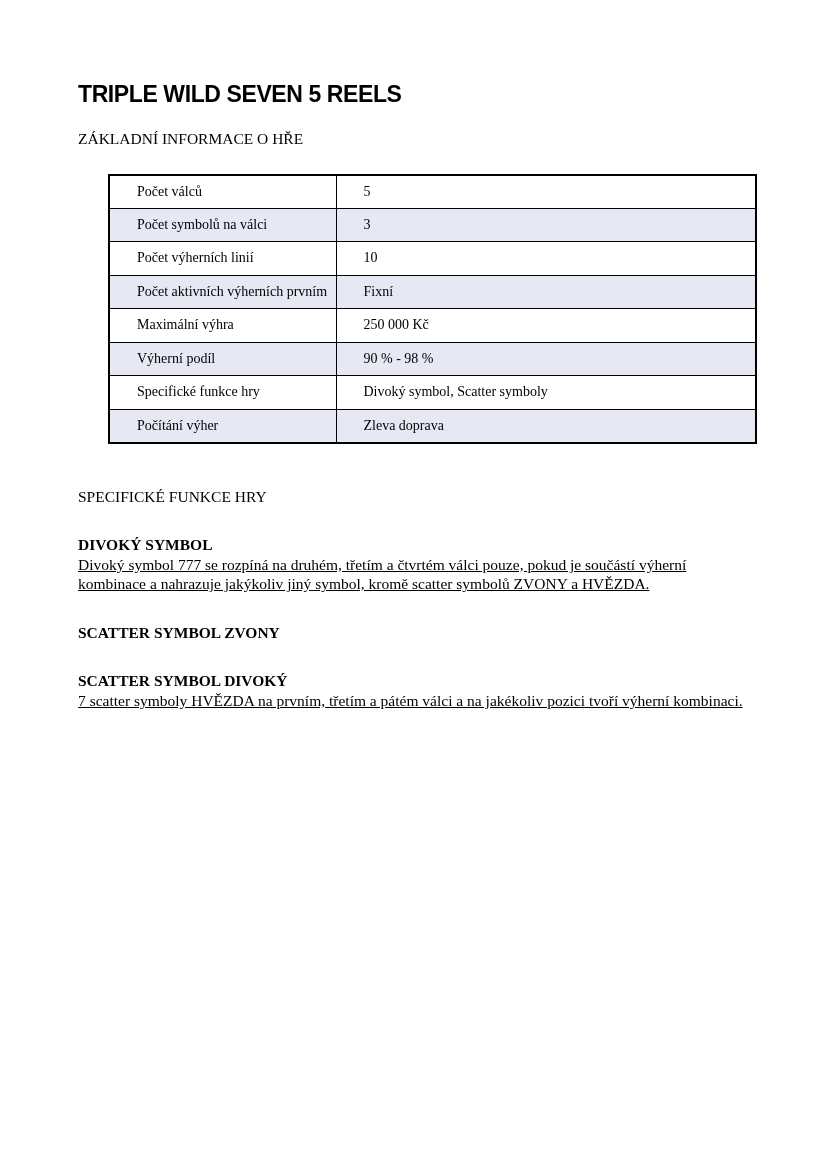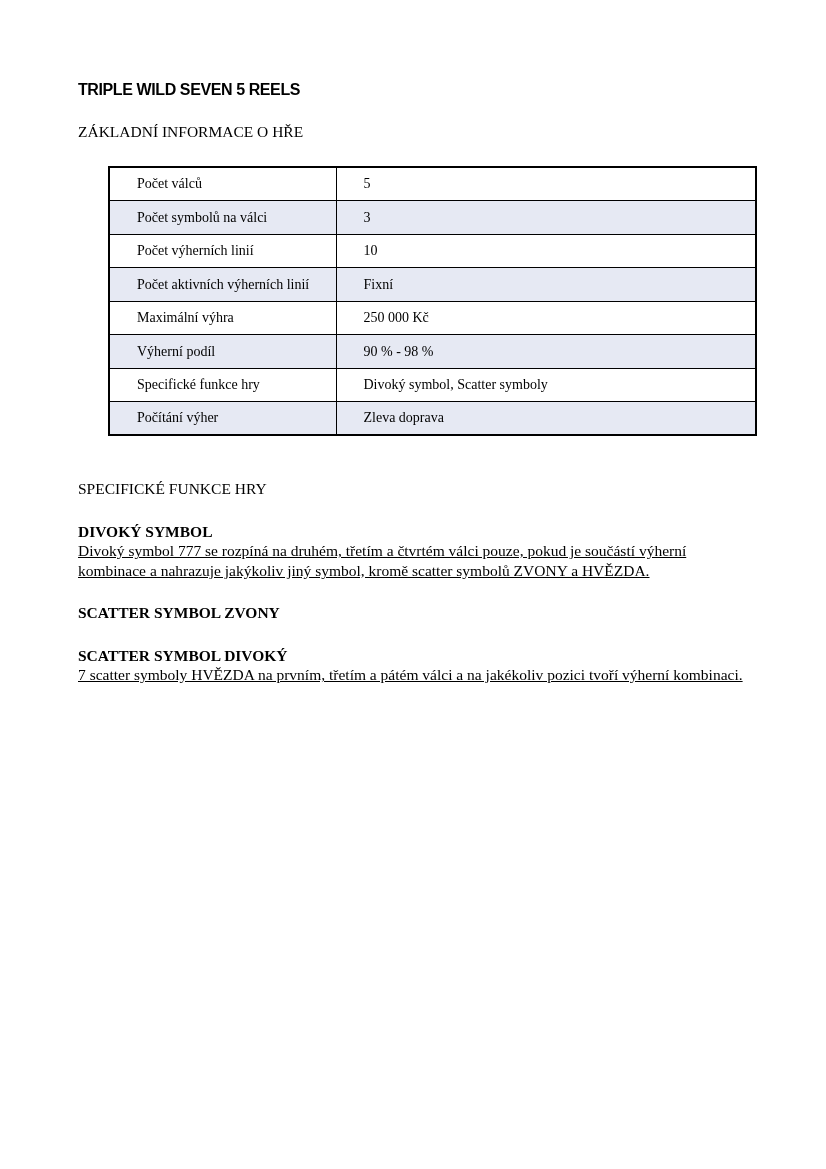--- a/index.html
+++ b/index.html
@@ -18,21 +18,21 @@
     color: var(--text-color);
     font-family: "Liberation Serif", serif;
     overflow: hidden;
   }
   .content {
     padding: 82px 78px 0 78px;
   }
   .doc-title {
     font-family: "Liberation Sans", sans-serif;
     font-weight: bold;
-    font-size: 16px;
+    font-size: 23px;
     letter-spacing: -0.4px;
     line-height: 1.05;
     margin-bottom: 24px;
   }
   .section-heading {
     font-family: "Liberation Serif", serif;
     font-weight: normal;
     font-size: 15.5px;
     line-height: 1.2;
   }
@@ -53,21 +53,21 @@
     overflow: hidden;
     white-space: nowrap;
   }
   .info-table td.label-col { width: 227px; }
   .info-table td.value-col { width: 420px; }
   .info-table tbody tr:nth-child(even) { background: var(--row-shade); }
   .spec-heading {
     margin-top: 44px;
   }
   .func-section {
-    margin-top: 23px;
+    margin-top: 29px;
     width: 670px;
     font-size: 15.5px;
     line-height: 19.5px;
   }
   .func-heading {
     font-weight: bold;
   }
   .func-body {
     font-weight: normal;
     text-decoration: underline;
@@ -91,21 +91,21 @@
         </tr>
         <tr>
           <td class="label-col">Počet symbolů na válci</td>
           <td class="value-col">3</td>
         </tr>
         <tr>
           <td class="label-col">Počet výherních linií</td>
           <td class="value-col">10</td>
         </tr>
         <tr>
-          <td class="label-col">Počet aktivních výherních linií</td>
+          <td class="label-col">Počet aktivních výherních prvním</td>
           <td class="value-col">Fixní</td>
         </tr>
         <tr>
           <td class="label-col">Maximální výhra</td>
           <td class="value-col">250 000 Kč</td>
         </tr>
         <tr>
           <td class="label-col">Výherní podíl</td>
           <td class="value-col">90 % - 98 %</td>
         </tr>

